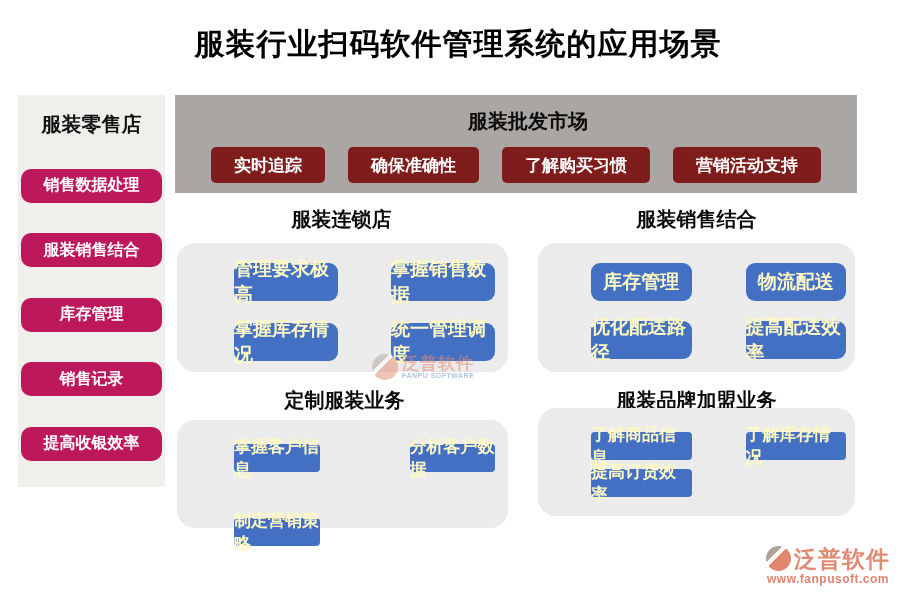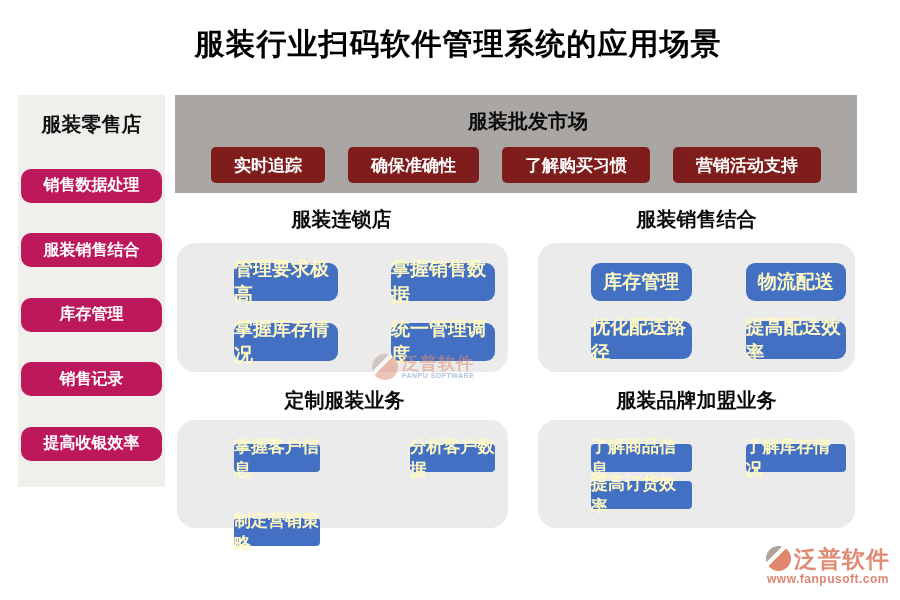--- a/index.html
+++ b/index.html
@@ -49,21 +49,21 @@
   .st-c{left:178px;width:333px;top:387px;}
   .st-d{left:538px;width:317px;top:387px;}
   
   .card{
     position:absolute;background:#ebebeb;border-radius:18px;box-sizing:border-box;
     display:grid;grid-template-columns:1fr 1fr;align-content:start;
   }
   .card-a{left:177px;top:243px;width:331px;height:129px;padding:20px 13px 12px;column-gap:9px;row-gap:22px;}
   .card-b{left:538px;top:243px;width:317px;height:129px;padding:20px 9px 12px;column-gap:10px;row-gap:20px;}
   .card-c{left:177px;top:420px;width:331px;height:108px;padding:24px 13px 0;column-gap:9px;row-gap:9px;gap:46px;}
-  .card-d{left:538px;top:420px;width:317px;height:108px;padding:24px 9px 0;column-gap:10px;row-gap:9px;}
+  .card-d{left:538px;top:408px;width:317px;height:108px;padding:24px 9px 0;column-gap:10px;row-gap:9px;}
   .cbtn{
     background:#4470c4;color:#fef9c3;font-weight:bold;display:flex;
     align-items:center;justify-content:center;margin-left:44px;
   }
   .cbtn-big{height:38px;border-radius:9px;font-size:19px;}
   .cbtn-small{height:28px;border-radius:4px;font-size:17px;}
   
   .fanpu-icon{
     border-radius:50%;
     background:linear-gradient(135deg,#b1a298 0%,#b1a298 34%,#ffffff 34%,#ffffff 46%,#e0876e 46%,#e0876e 100%);

